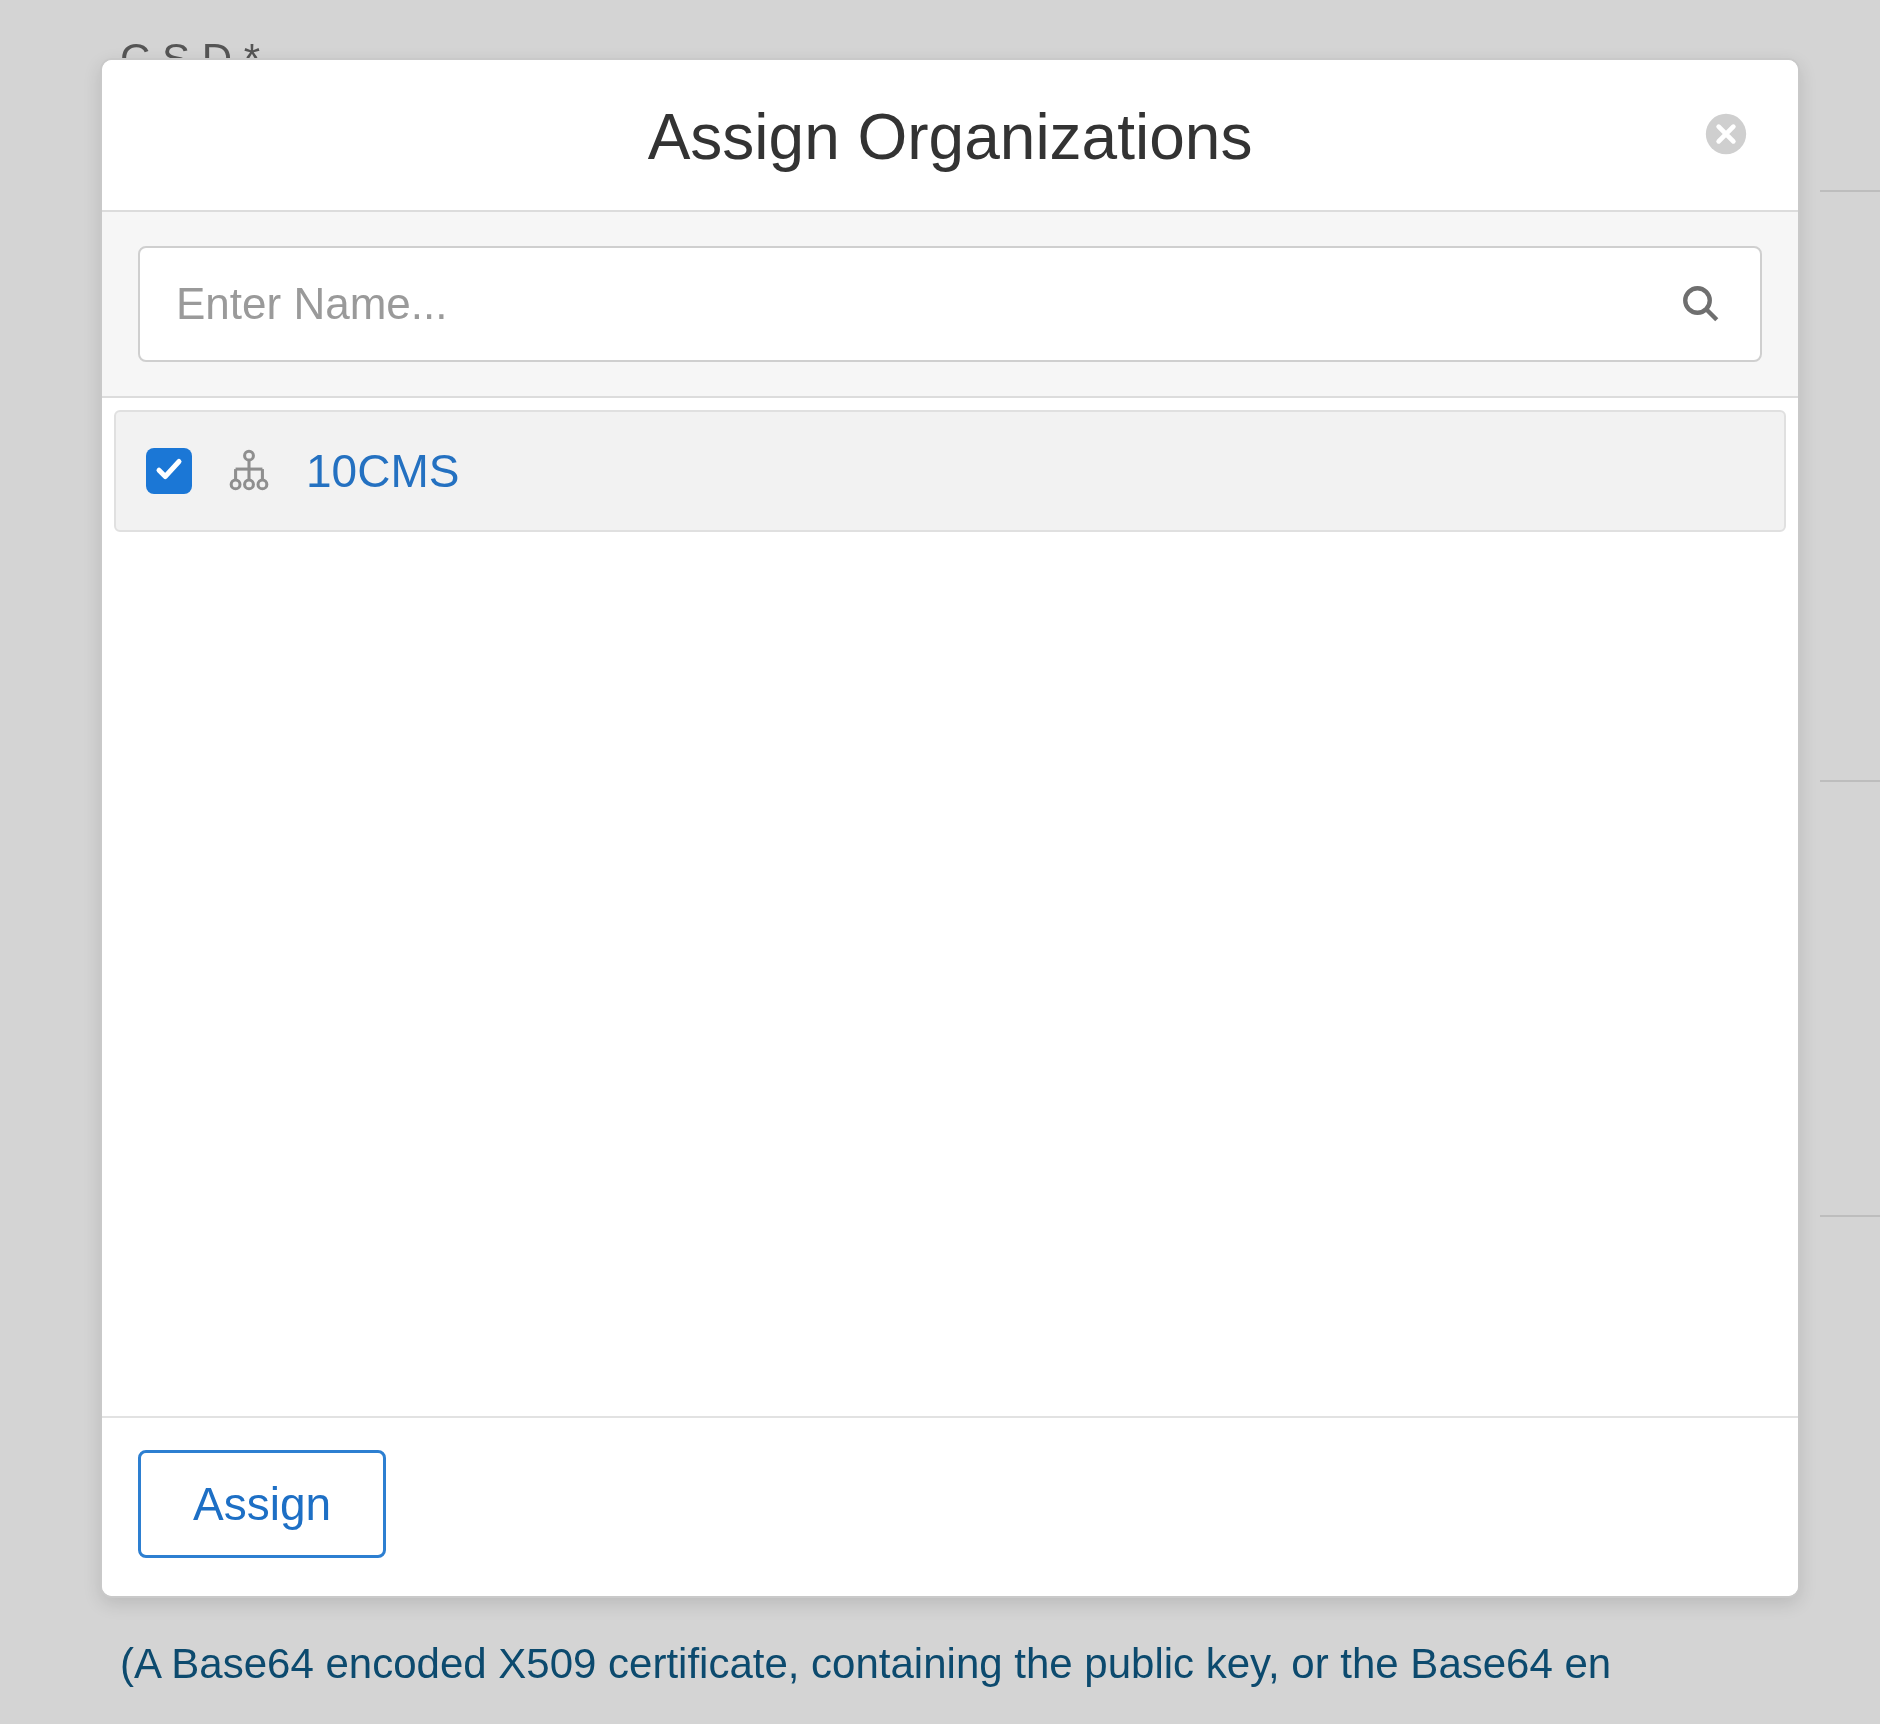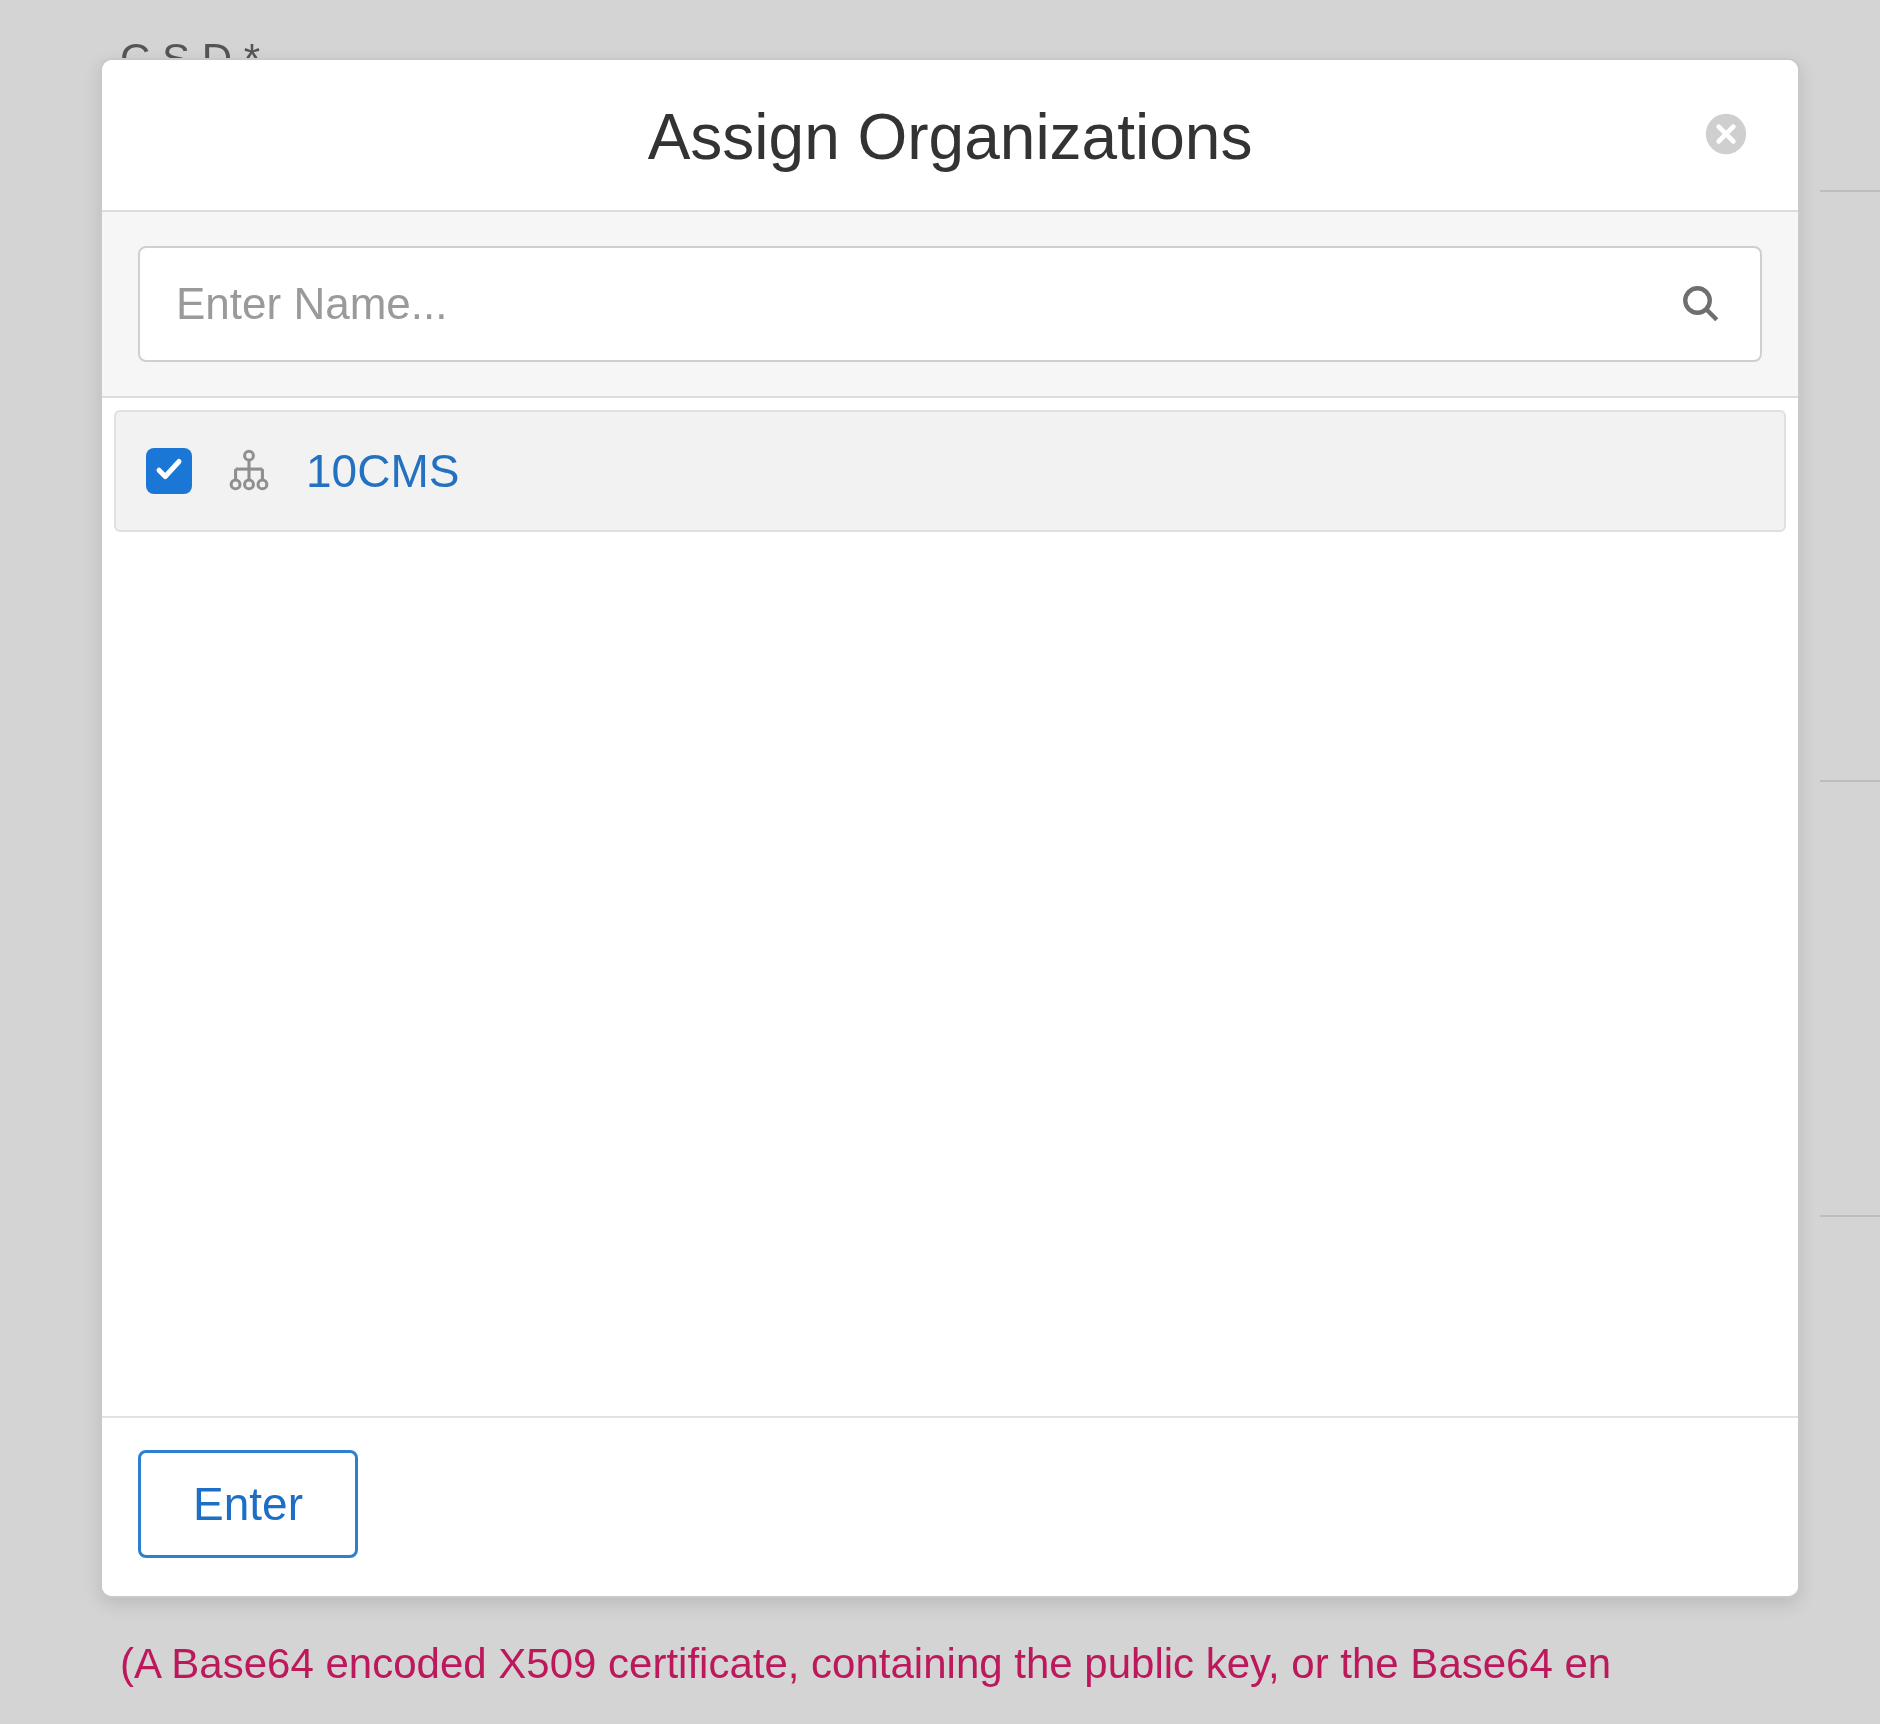--- a/index.html
+++ b/index.html
@@ -23,21 +23,21 @@
     left: 120px;
     top: 35px;
     font-size: 42px;
     color: #555;
   }
   .bg-text-bottom {
     position: absolute;
     left: 120px;
     top: 1640px;
     font-size: 42px;
-    color: #be185d;
+    color: #0c4a6e;
     white-space: nowrap;
   }
   .bg-line {
     position: absolute;
     right: 0;
     height: 2px;
     background: #bdbdbd;
   }
 
   
@@ -243,16 +243,16 @@
           <line x1="5" y1="11" x2="5" y2="16.7"></line>
           <line x1="12" y1="11" x2="12" y2="16.7"></line>
           <line x1="19" y1="11" x2="19" y2="16.7"></line>
         </svg>
       </span>
       <span class="row-label">10CMS</span>
     </div>
   </div>
 
   <div class="modal-footer">
-    <button class="btn btn-secondary">Enter</button>
+    <button class="btn btn-secondary">Assign</button>
   </div>
 
 </div>
 
 </body></html>

